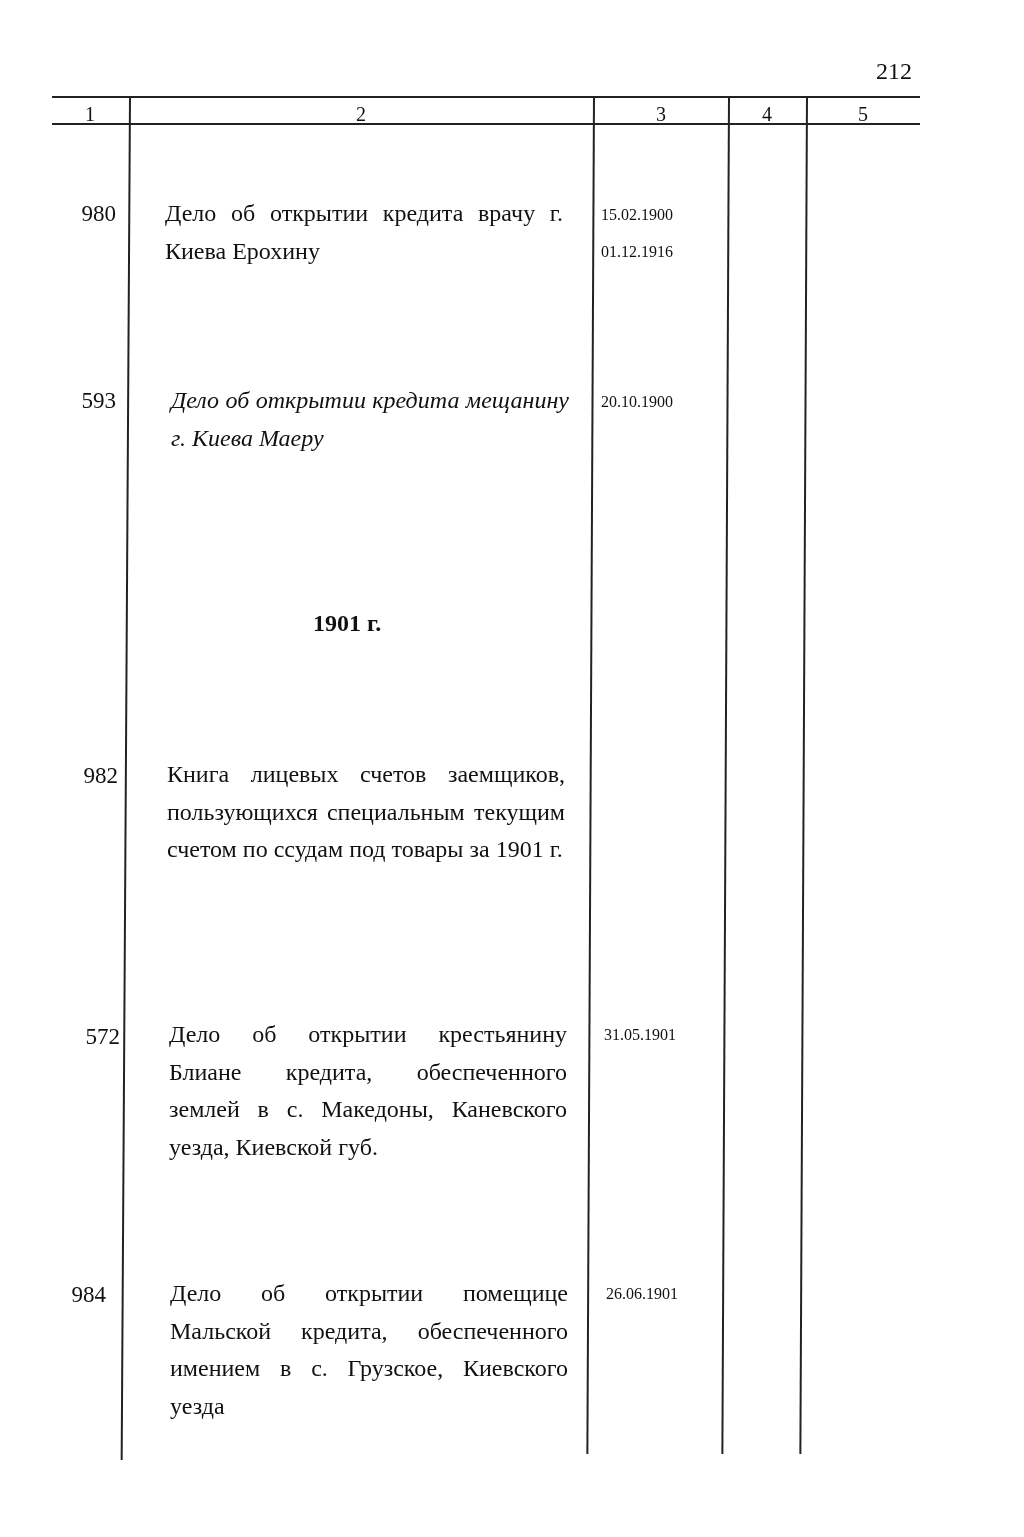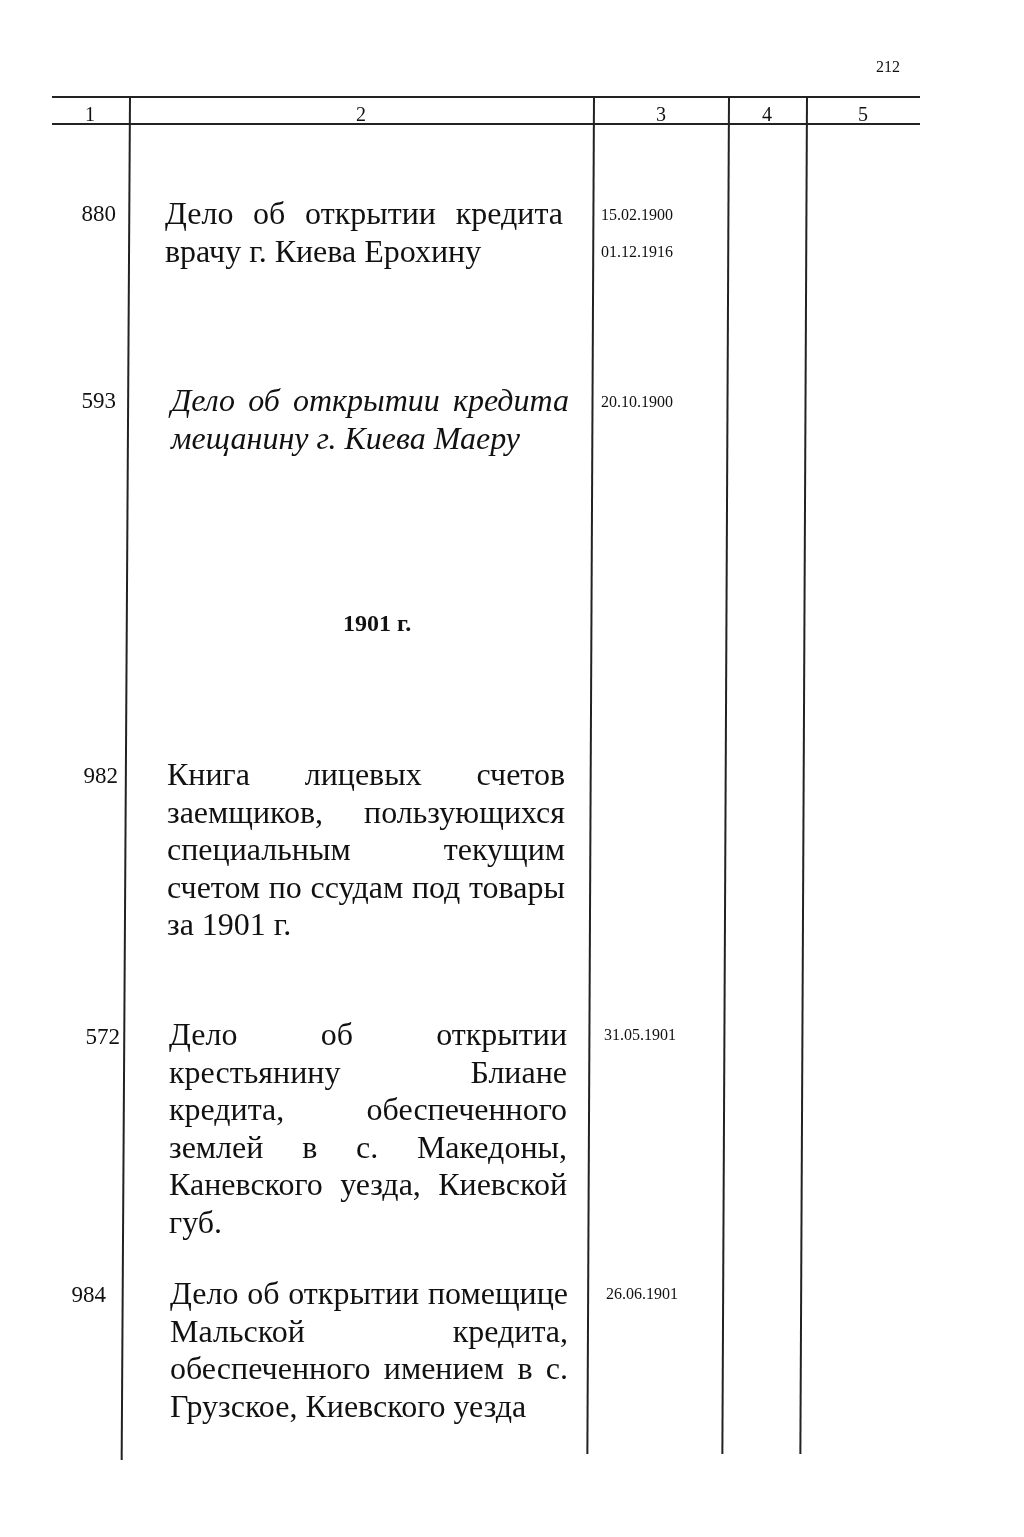--- a/index.html
+++ b/index.html
@@ -1,25 +1,25 @@
 <!DOCTYPE html>
 <html><head>
   <meta charset="utf-8">
   <style>
     html, body { margin: 0; padding: 0; background: #fff; }
     body {
       width: 1024px; height: 1537px; position: relative; overflow: hidden;
       font-family: "Liberation Serif", "DejaVu Serif", serif; color: #111;
     }
-    .page-number { position: absolute; left: 876px; top: 58px; font-size: 16px; }
+    .page-number { position: absolute; left: 876px; top: 58px; font-size: 24px; }
     .hline { position: absolute; background: #222; height: 2px; }
     .vline { position: absolute; background: #222; width: 1.6px; }
     .col-head { position: absolute; top: 103px; font-size: 20px; text-align: center; }
     .num { position: absolute; font-size: 23px; text-align: right; width: 60px; }
-    .desc { position: absolute; font-size: 32px; line-height: 37.5px; text-align: justify; text-align-last: left; }
+    .desc { position: absolute; font-size: 24px; line-height: 37.5px; text-align: justify; text-align-last: left; }
     .date { position: absolute; font-size: 16px; line-height: 37.5px; }
     .year-head { position: absolute; font-size: 24px; font-weight: bold; }
   </style>
 </head>
 <body>
 
 <div class="page-number">212</div>
 
 <div class="hline" style="left:52px;top:96px;width:868px;"></div>
 <div class="hline" style="left:52px;top:123px;width:868px;"></div>
@@ -29,33 +29,33 @@
 <div class="col-head" style="left:594px;width:134px;">3</div>
 <div class="col-head" style="left:729px;width:76px;">4</div>
 <div class="col-head" style="left:806px;width:114px;">5</div>
 
 <div class="vline" style="left:129px;top:96px;height:1364px;transform:skewX(-0.35deg);transform-origin:top;"></div>
 <div class="vline" style="left:593px;top:96px;height:1358px;transform:skewX(-0.28deg);transform-origin:top;"></div>
 <div class="vline" style="left:728px;top:96px;height:1358px;transform:skewX(-0.28deg);transform-origin:top;"></div>
 <div class="vline" style="left:806px;top:96px;height:1358px;transform:skewX(-0.28deg);transform-origin:top;"></div>
 
 <div>
-  <div class="num" style="left:56px;top:201px;">880</div>
+  <div class="num" style="left:56px;top:201px;">980</div>
   <div class="desc" style="left:165px;top:195px;width:398px;">Дело об открытии кредита врачу г. Киева Ерохину</div>
   <div class="date" style="left:601px;top:196px;">15.02.1900</div>
   <div class="date" style="left:601px;top:233px;">01.12.1916</div>
 </div>
 
 <div>
   <div class="num" style="left:56px;top:388px;">593</div>
   <div class="desc" style="left:171px;top:382px;width:398px;font-style:italic;">Дело об открытии кредита мещанину г. Киева Маеру</div>
   <div class="date" style="left:601px;top:383px;font-family:Liberation Serif, serif;">20.10.1900</div>
 </div>
 
-<div class="year-head" style="left:343px;top:610px;">1901 г.</div>
+<div class="year-head" style="left:313px;top:610px;">1901 г.</div>
 
 <div>
   <div class="num" style="left:58px;top:763px;">982</div>
   <div class="desc" style="left:167px;top:756px;width:398px;">Книга лицевых счетов заемщиков, пользующихся специальным текущим счетом по ссудам под товары за 1901 г.</div>
 </div>
 
 <div>
   <div class="num" style="left:60px;top:1024px;">572</div>
   <div class="desc" style="left:169px;top:1016px;width:398px;">Дело об открытии крестьянину Блиане кредита, обеспеченного землей в с. Македоны, Каневского уезда, Киевской губ.</div>
   <div class="date" style="left:604px;top:1016px;">31.05.1901</div>

